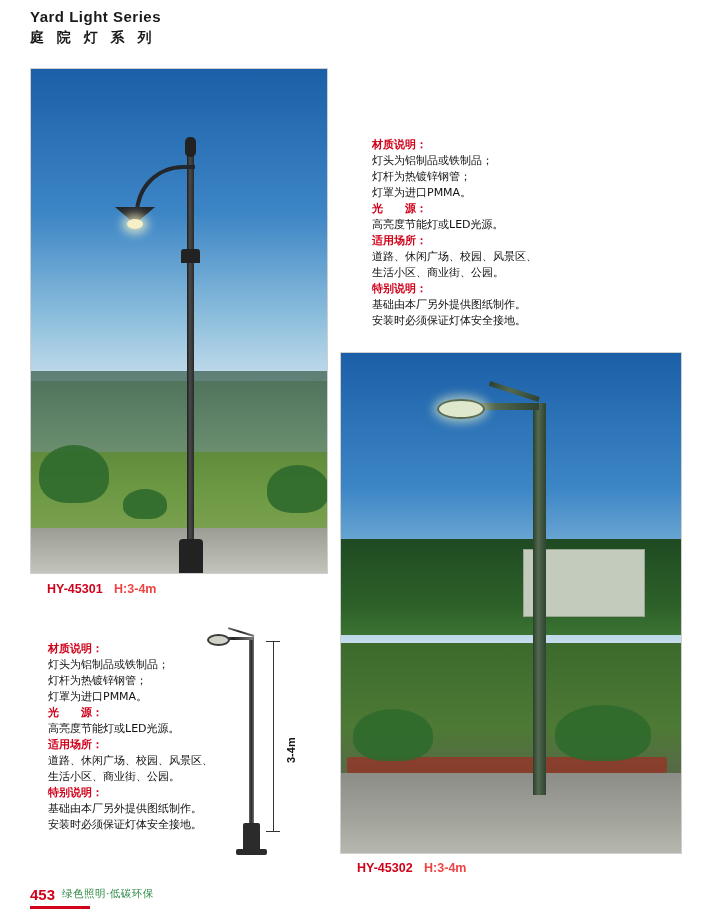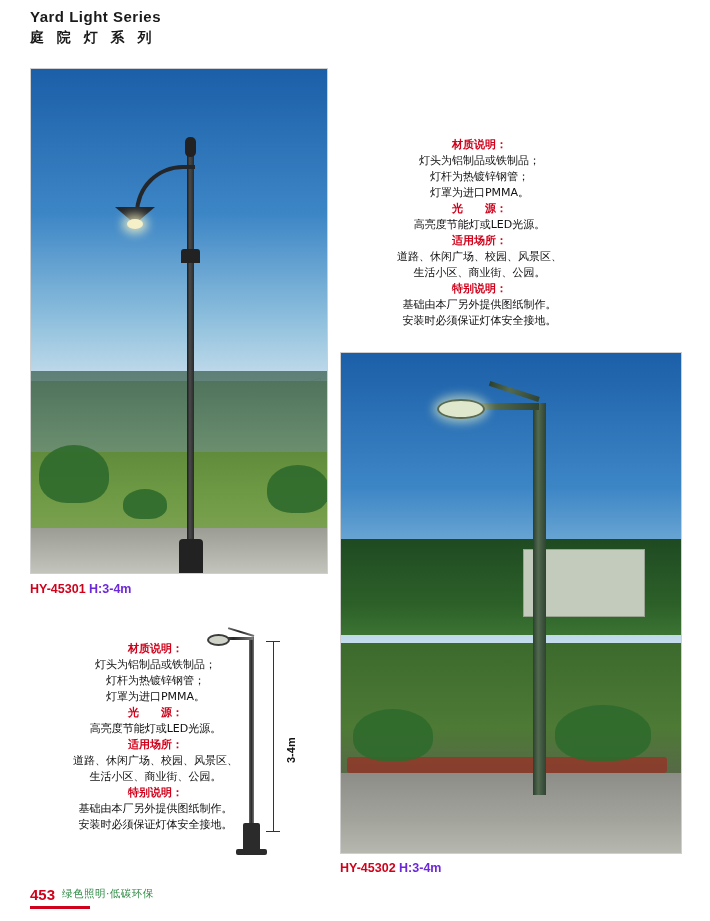--- a/index.html
+++ b/index.html
@@ -161,43 +161,45 @@
 
   
   .caption {
     position: absolute;
     font-size: 12.5px;
     font-weight: bold;
     white-space: nowrap;
   }
   .caption .model {
     color: #d0021b;
+    margin-left: 17px;
   }
   .caption .size {
-    color: #6d28d9;
+    color: #ef4444;
+    margin-left: 8px;
   }
   #caption-1 { left: 30px; top: 582px; }
   #caption-2 { left: 340px; top: 861px; }
 
   
   .spec {
     position: absolute;
     font-family: "DejaVu Sans", sans-serif;
     font-size: 11px;
     line-height: 16px;
     color: #111;
     width: 215px;
   }
   #spec-1 { left: 372px; top: 137px; }
   #spec-2 { left: 48px; top: 641px; }
   .spec .head {
     color: #d0021b;
     font-weight: bold;
   }
-  .spec .line { white-space: nowrap; text-align: center; }
+  .spec .line { white-space: nowrap; }
   .tech {
     position: absolute;
   }
   .tech .tpole {
     position: absolute;
     background: linear-gradient(to right, #6b6b6b 0%, #262626 45%, #777 100%);
   }
   .tech .tfoot {
     position: absolute;
     background: #2b2b2b;

